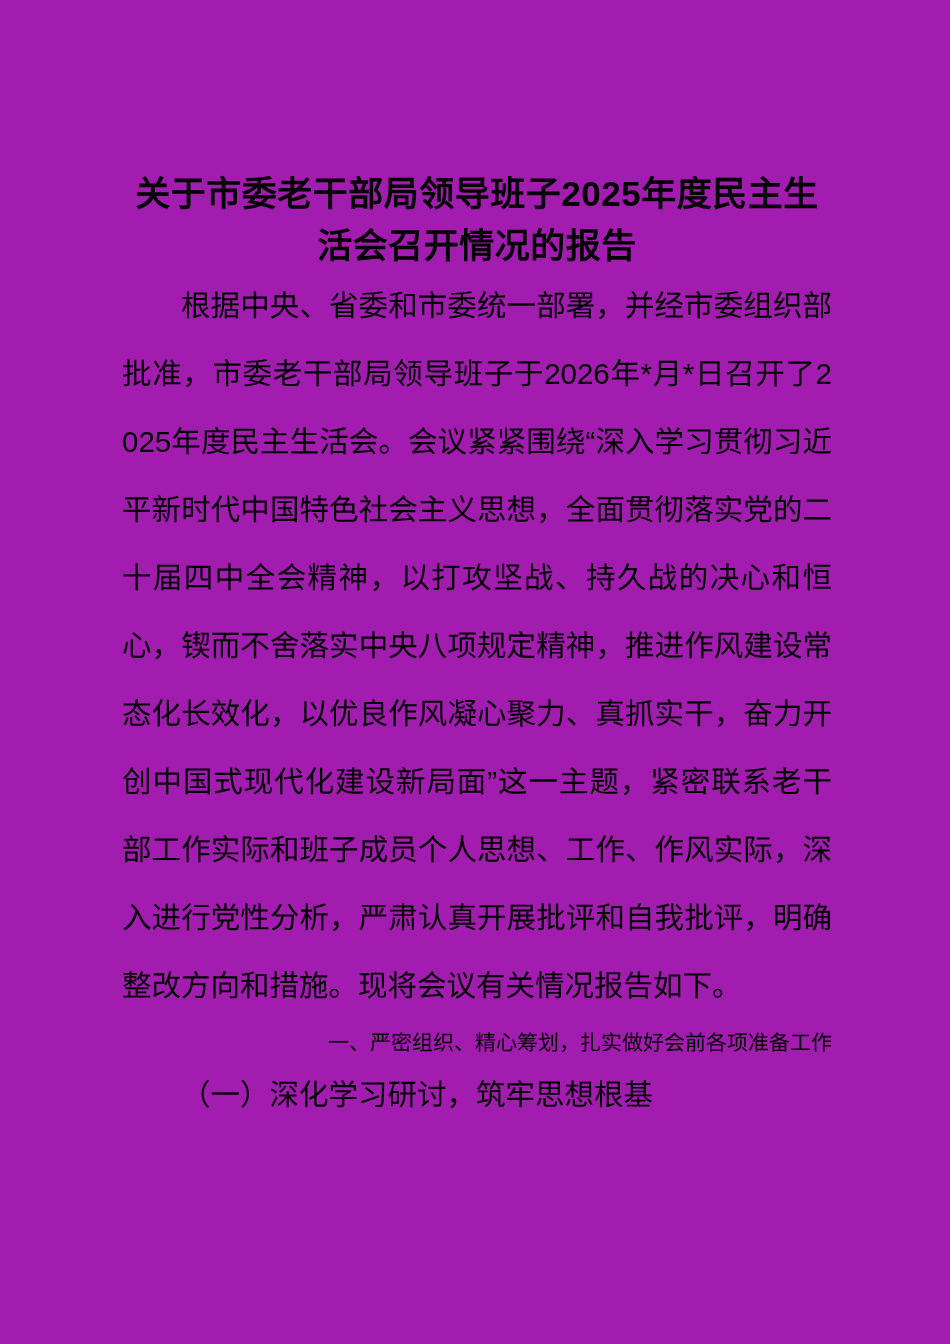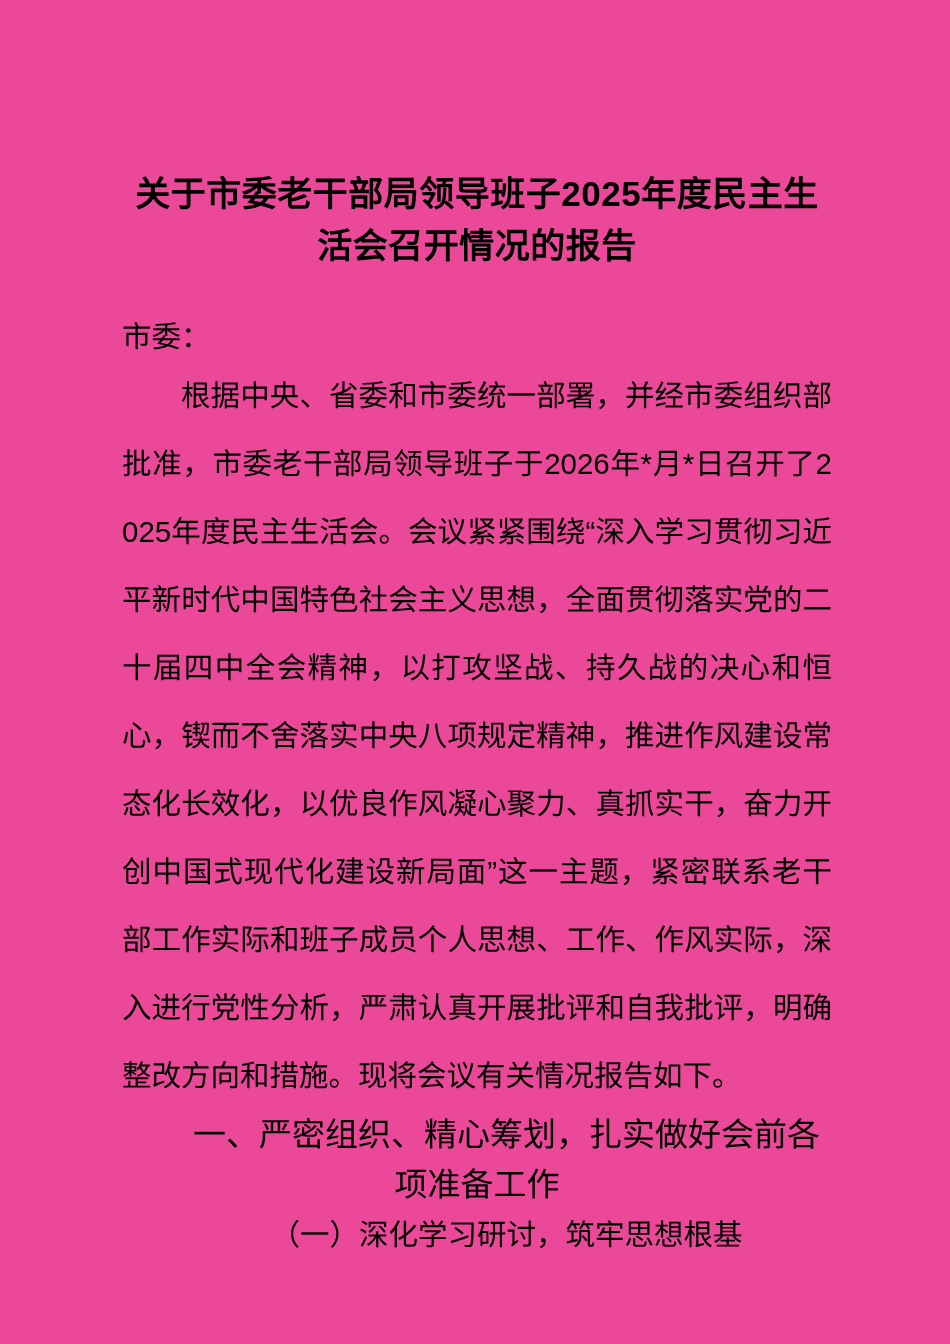--- a/index.html
+++ b/index.html
@@ -15,21 +15,21 @@
     overflow: hidden;
     font-family: "Liberation Sans", "DejaVu Sans", sans-serif;
     color: #000000;
     -webkit-font-smoothing: antialiased;
   }
 
   .page {
     position: relative;
     width: 950px;
     height: 1344px;
-    background: #ec4899;
+    background: #a21caf;
     box-sizing: border-box;
     padding: 4px;
   }
 
   .doc-body {
     position: absolute;
     left: 122px;
     top: 0;
     width: 710px;
   }
@@ -63,47 +63,47 @@
     line-height: 68px;
     margin: 0;
     text-indent: 59px;
     text-align: justify;
     text-justify: inter-ideograph;
     word-break: break-all;
   }
 
   
   .heading-1 {
-    font-size: 33px;
+    font-size: 21px;
     line-height: 50px;
     margin: 0;
     text-indent: 59px;
-    text-align: center;
+    text-align: right;
     word-break: break-all;
+    font-family: Liberation Mono, monospace;
   }
 
   
   .heading-2 {
     font-size: 29.5px;
     line-height: 50px;
     margin: 0;
     text-indent: 59px;
-    text-align: center;
+    text-align: left;
     word-break: break-all;
   }
 </style>
 </head>
 <body>
 
 <div class="page">
   <div class="doc-body">
 
     <h1 class="doc-title">关于市委老干部局领导班子2025年度民主生活会召开情况的报告</h1>
 
-    <p class="salutation">市委：</p>
 
     <p class="para">根据中央、省委和市委统一部署，并经市委组织部批准，市委老干部局领导班子于2026年*月*日召开了2025年度民主生活会。会议紧紧围绕“深入学习贯彻习近平新时代中国特色社会主义思想，全面贯彻落实党的二十届四中全会精神，以打攻坚战、持久战的决心和恒心，锲而不舍落实中央八项规定精神，推进作风建设常态化长效化，以优良作风凝心聚力、真抓实干，奋力开创中国式现代化建设新局面”这一主题，紧密联系老干部工作实际和班子成员个人思想、工作、作风实际，深入进行党性分析，严肃认真开展批评和自我批评，明确整改方向和措施。现将会议有关情况报告如下。</p>
 
     <p class="heading-1">一、严密组织、精心筹划，扎实做好会前各项准备工作</p>
 
 
     <p class="heading-2">（一）深化学习研讨，筑牢思想根基</p>
 
   </div>
 </div>

